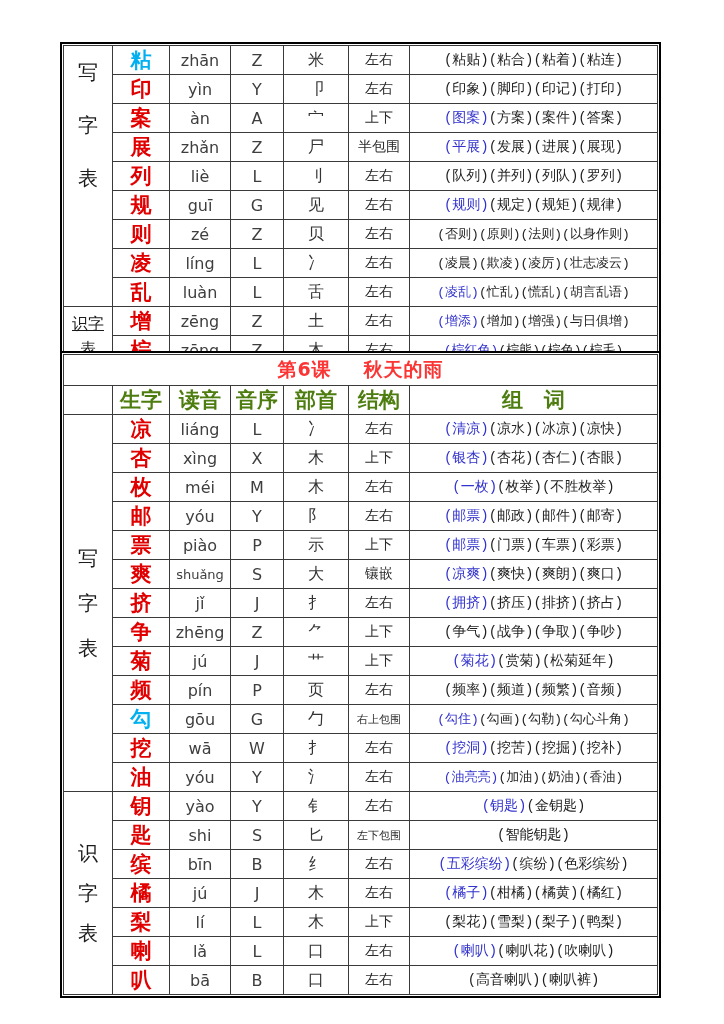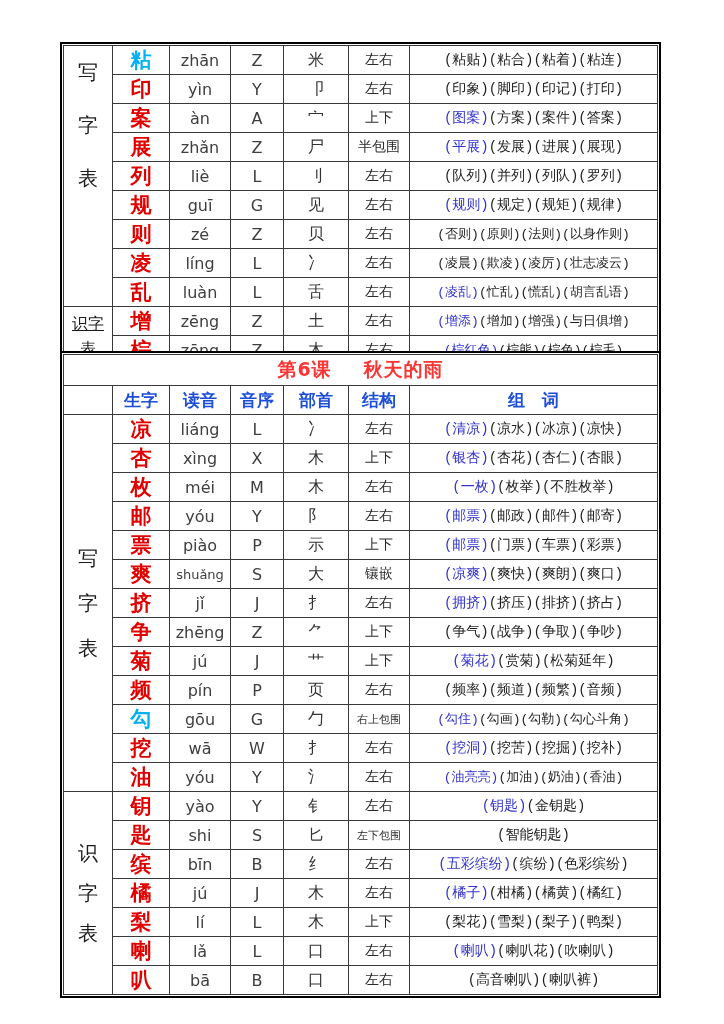--- a/index.html
+++ b/index.html
@@ -10,21 +10,21 @@
   .t1 { top:42px; }
   .t2 { top:351px; }
 
   table { border-collapse:collapse; table-layout:fixed; width:594px; }
   td, th { border:1px solid #3a3a3a; padding:0; text-align:center; vertical-align:middle; overflow:hidden; }
 
   tr.data { height:26px; }
 
   .title-row th { height:30px; font-size:19px; font-weight:bold; color:var(--title-red); letter-spacing:1px; }
   .title-gap { display:inline-block; width:32px; }
-  .head-row th { height:28px; font-size:17px; font-weight:bold; color:#1d4ed8; white-space:pre;font-family:Liberation Mono, monospace; }
+  .head-row th { height:28px; font-size:21px; font-weight:bold; color:#4d7c0f; white-space:pre;font-family:Liberation Mono, monospace; }
 
   .hanzi { font-size:21px; font-weight:bold; font-family:"DejaVu Serif", serif; }
   .c-red  { color:var(--red); }
   .c-cyan { color:var(--cyan); }
 
   .pinyin { font-size:16px; color:#3e3e3e; font-family:"DejaVu Sans", sans-serif;margin-top:20px; }
   .pinyin.sm { font-size:13px; }
   .initial { font-size:16px; color:#3e3e3e; font-family:"DejaVu Sans", sans-serif; }
   .radical { font-size:16px; color:#333333; font-family:"DejaVu Serif", serif; }
   .structure { font-size:14px; color:#2a2a2a; font-family:"DejaVu Serif", serif; }

